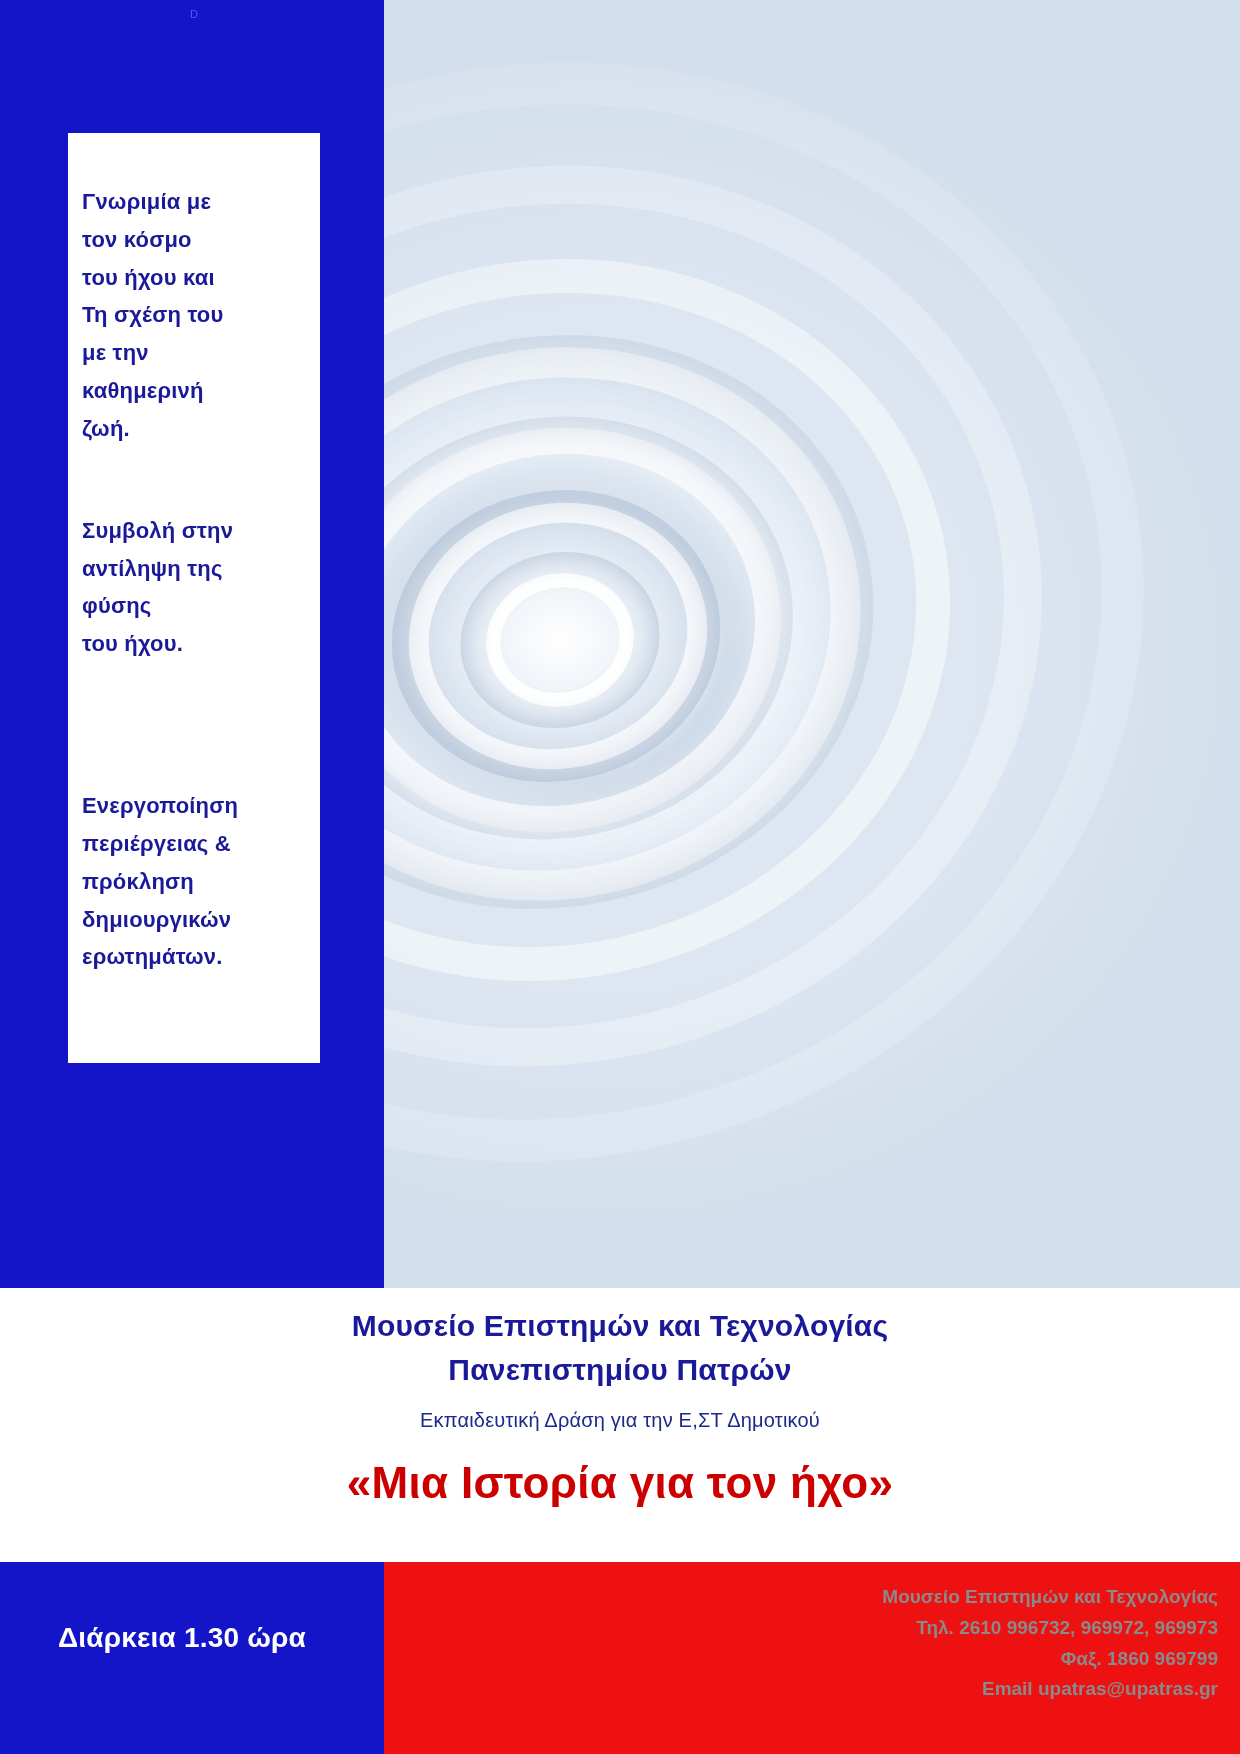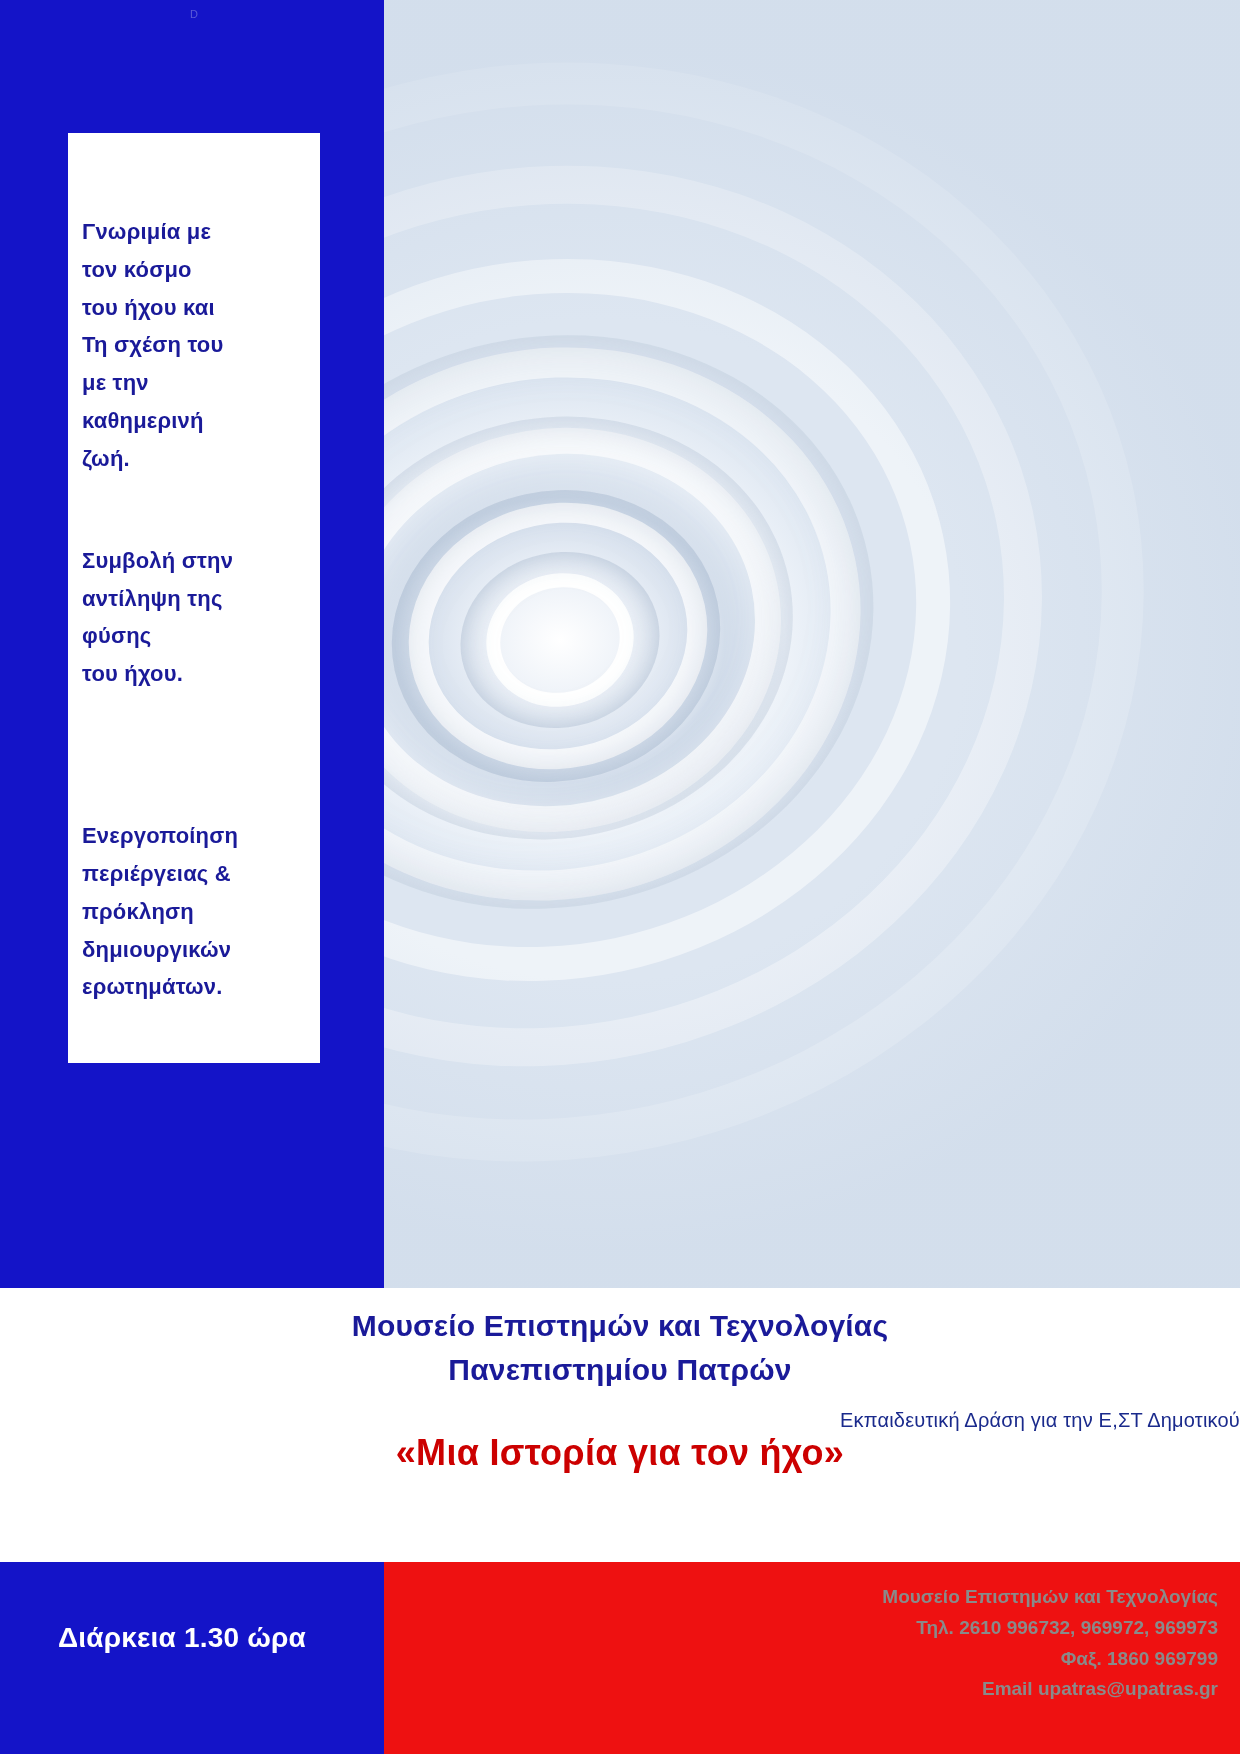--- a/index.html
+++ b/index.html
@@ -78,21 +78,21 @@
 
   
   .text-card {
     position: absolute;
     left: 68px;
     top: 133px;
     width: 252px;
     height: 930px;
     background: #ffffff;
     box-sizing: border-box;
-    padding: 80px 14px 10px 14px;
+    padding: 50px 14px 10px 14px;
   }
   .text-card p {
     margin: 0;
     color: #1a1a99;
     font-weight: bold;
     font-size: 22px;
     line-height: 1.72;
     letter-spacing: 0.2px;
   }
   .block-gap-1 { height: 64px; }
@@ -111,31 +111,32 @@
   .museum-title {
     text-align: center;
     color: #1a1a99;
     font-weight: bold;
     font-size: 30px;
     line-height: 1.45;
     margin-top: 16px;
     letter-spacing: 0.2px;
   }
   .subtitle {
-    text-align: right;
+    text-align: center;
     color: #1a2a8c;
     font-size: 20px;
     margin-top: 18px;
     letter-spacing: 0.2px;
   }
   .headline {
     text-align: center;
     color: #cc0000;
     font-weight: bold;
-    font-size: 36px;
+    font-size: 44px;
+    margin-top: 26px;
     letter-spacing: 0.3px;
   }
 
   
   .footer {
     position: absolute;
     left: 0;
     top: 1562px;
     width: 1240px;
     height: 192px;

